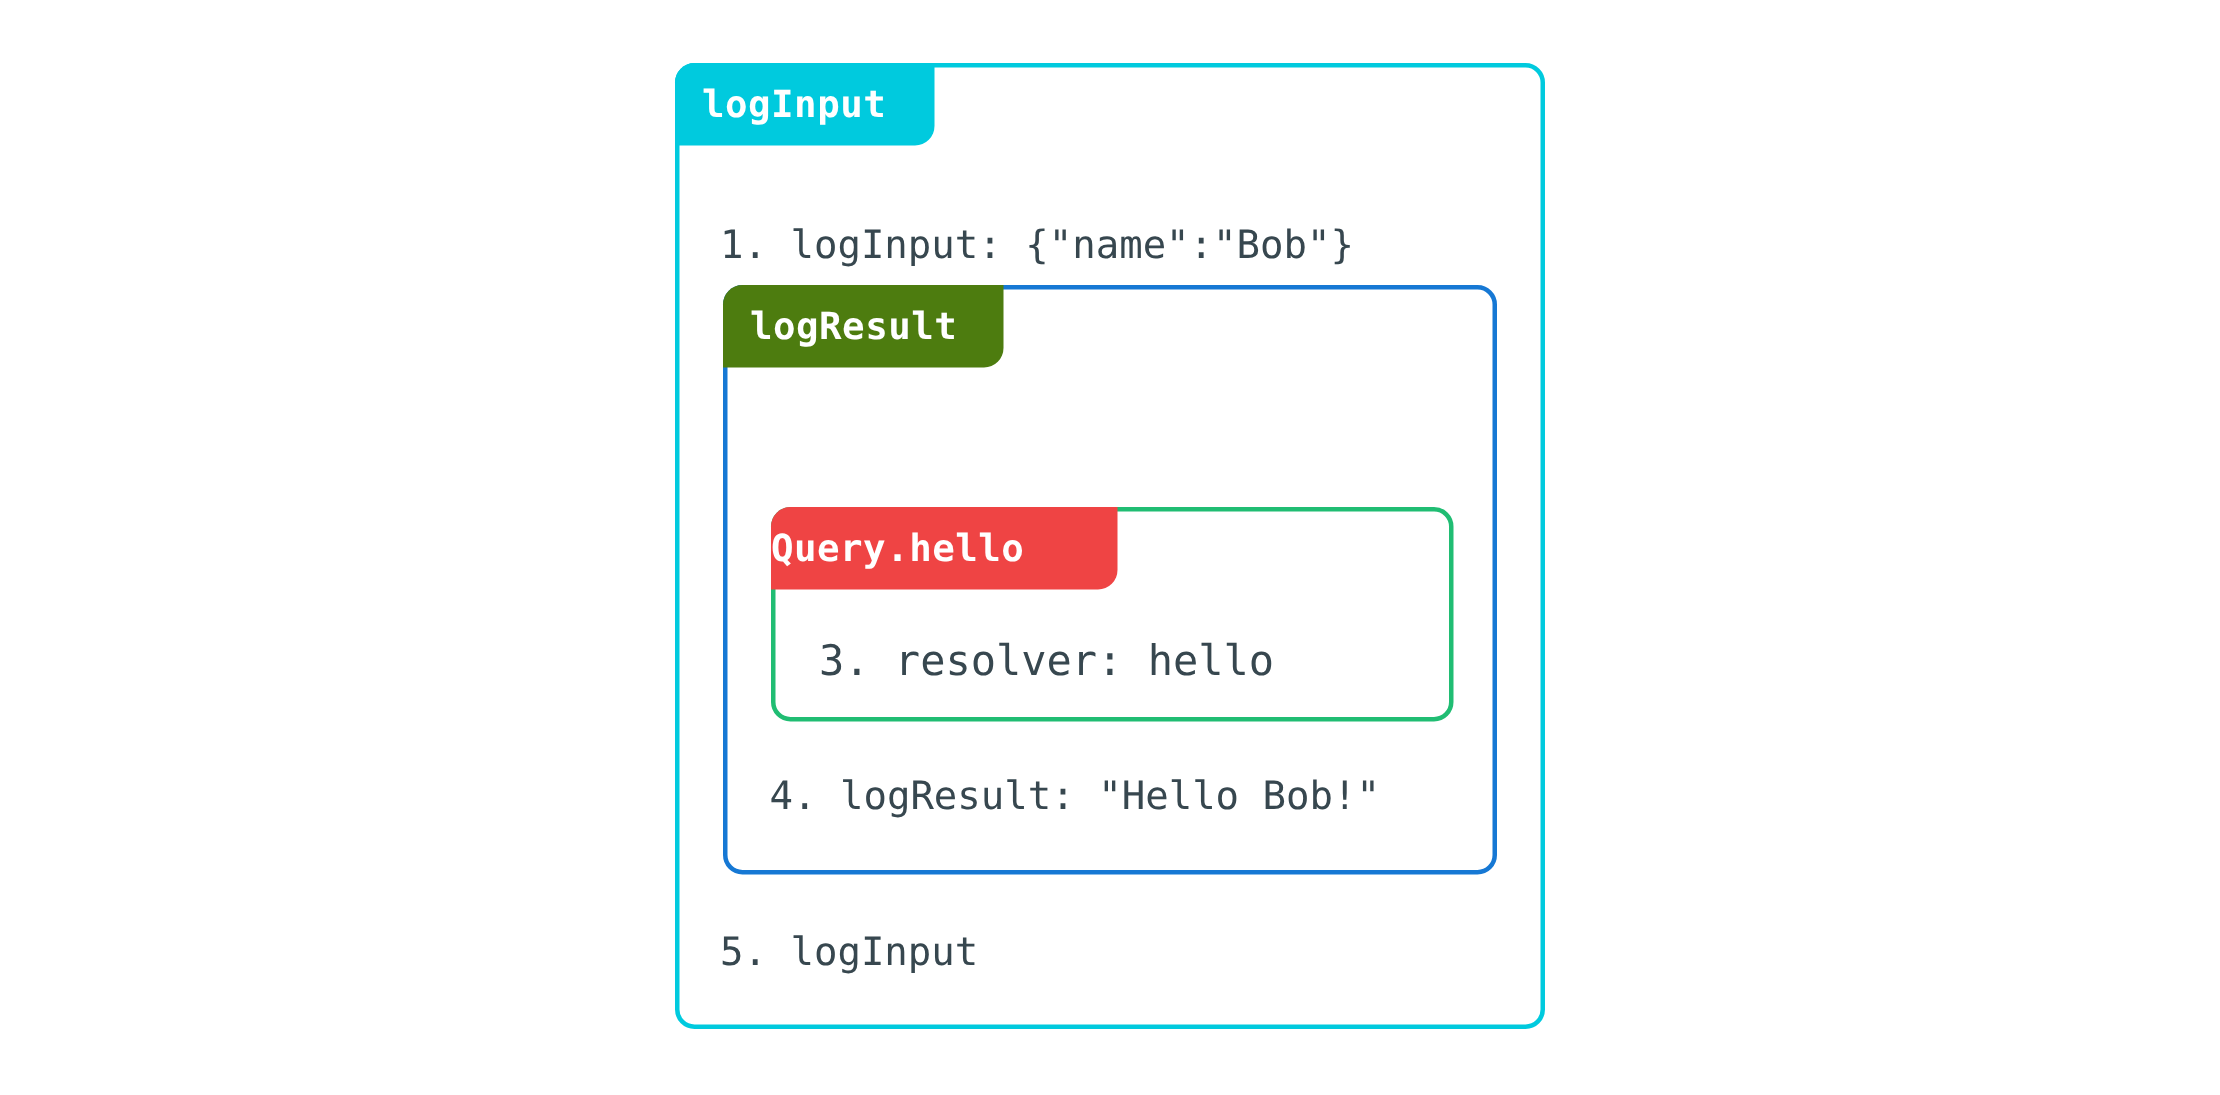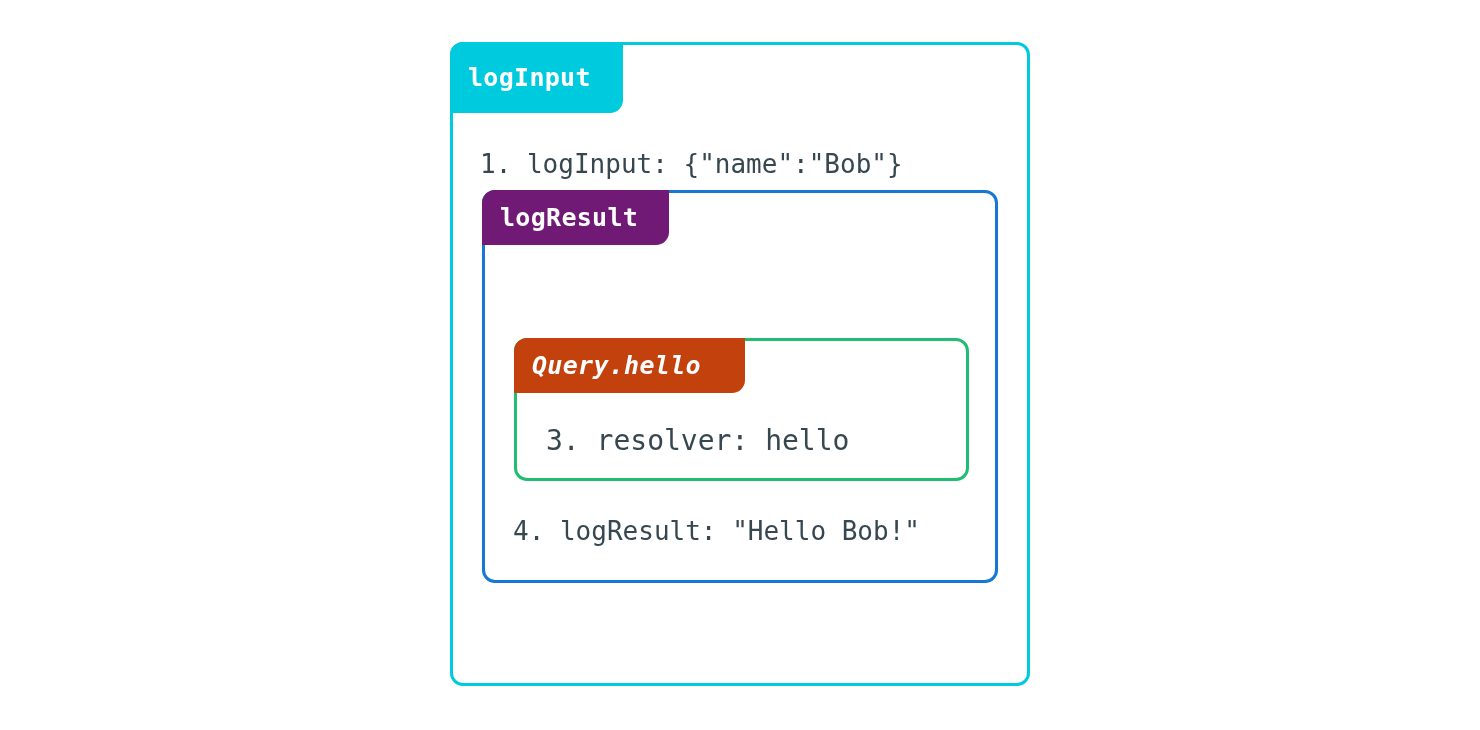--- a/index.html
+++ b/index.html
@@ -55,21 +55,21 @@
     top: 42px;
     width: 580px;
     height: 644px;
     border-width: 3px;
     border-color: #00cade;
   }
   #tab-loginput {
     left: -3px;
     top: -3px;
     width: 173px;
-    height: 71px;
+    height: 55px;
     background: #00cade;
     border-radius: 13px 0 13px 0;
     padding-left: 18px;
     font-size: 25px;
   }
   #line-1 {
     left: 27px;
     top: 104px;
     font-size: 26px;
   }
@@ -86,21 +86,21 @@
     width: 516px;
     height: 393px;
     border-width: 3px;
     border-color: #1678d4;
   }
   #tab-logresult {
     left: -3px;
     top: -3px;
     width: 187px;
     height: 55px;
-    background: #701a75;
+    background: #4d7c0f;
     border-radius: 13px 0 13px 0;
     padding-left: 18px;
     font-size: 25px;
   }
   #line-2 {
     left: 28px;
     top: 83px;
     font-size: 26px;
   }
   #line-4 {
@@ -116,25 +116,23 @@
     width: 455px;
     height: 143px;
     border-width: 3px;
     border-color: #20bd73;
   }
   #tab-queryhello {
     left: -3px;
     top: -3px;
     width: 231px;
     height: 55px;
-    background: #c2410c;
+    background: #ef4444;
     border-radius: 13px 0 13px 0;
-    padding-left: 18px;
     font-size: 25px;
-    font-style: italic;
   }
   #line-3 {
     left: 29px;
     top: 83px;
     font-size: 28px;
   }
 </style>
 </head>
 <body>
 
@@ -156,16 +154,17 @@
         <div class="trace-tab" id="tab-queryhello">Query.hello</div>
 
         <div class="trace-line" id="line-3">3. resolver: hello</div>
 
       </div>
 
       <div class="trace-line" id="line-4">4. logResult: "Hello Bob!"</div>
 
     </div>
 
+    <div class="trace-line" id="line-5">5. logInput</div>
 
   </div>
 
 </div>
 
 </body></html>

